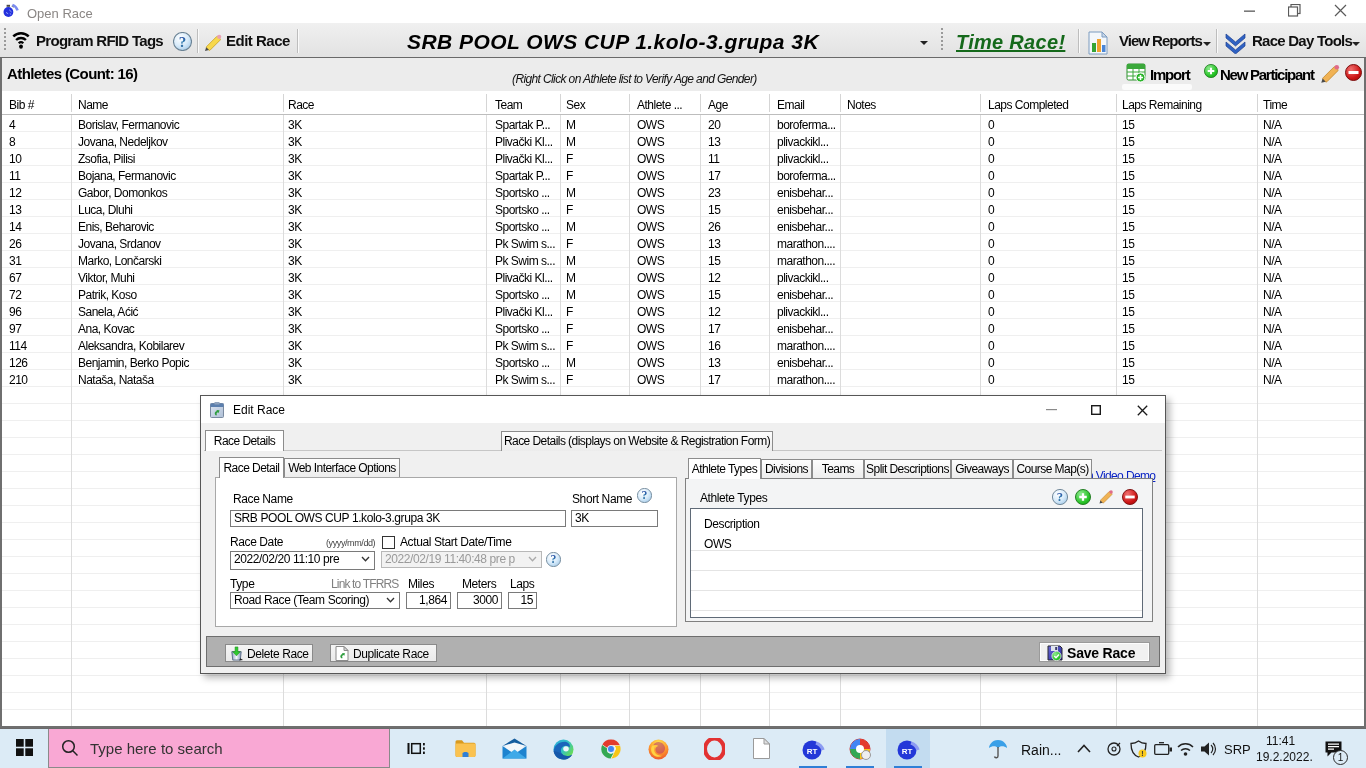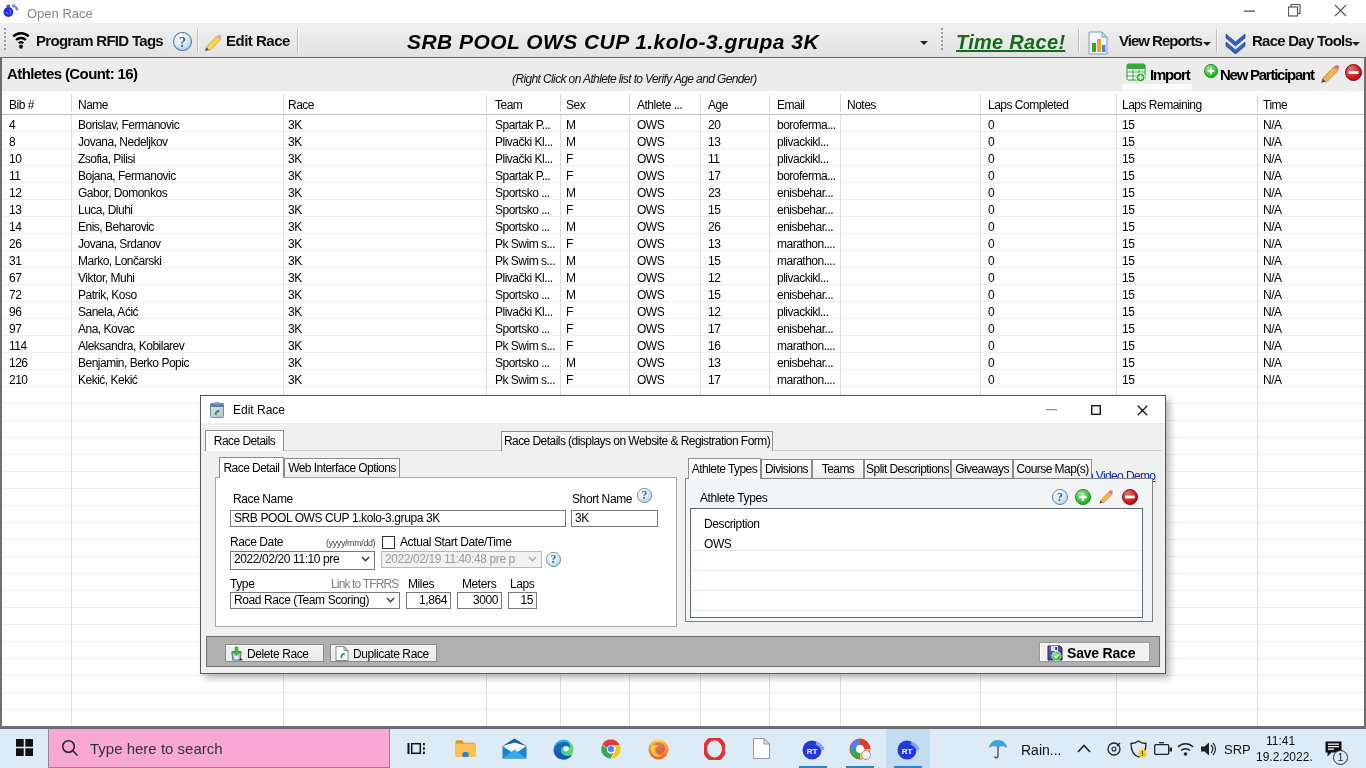--- a/index.html
+++ b/index.html
@@ -408,21 +408,21 @@
         <span class="c4">M</span>
         <span class="c5">OWS</span>
         <span class="c6">13</span>
         <span class="c7">enisbehar...</span>
         <span class="c9">0</span>
         <span class="c10">15</span>
         <span class="c11">N/A</span>
       </div>
     <div class="row" style="top:255px">
         <span class="c0">210</span>
-        <span class="c1">Kekić, Kekić</span>
+        <span class="c1">Nataša, Nataša</span>
         <span class="c2">3K</span>
         <span class="c3">Pk Swim s...</span>
         <span class="c4">F</span>
         <span class="c5">OWS</span>
         <span class="c6">17</span>
         <span class="c7">marathon....</span>
         <span class="c9">0</span>
         <span class="c10">15</span>
         <span class="c11">N/A</span>
       </div>
@@ -542,21 +542,21 @@
     <div class="abs" style="left:489px;top:112px;width:453px;height:110px;background:#fff;border:1px solid #5f6a77">
       <span class="fld" style="left:13px;top:8px">Description</span>
       <span class="fld" style="left:13px;top:28px">OWS</span>
       <div class="abs" style="left:0;top:41px;width:451px;height:1px;background:#e4e4e4"></div>
       <div class="abs" style="left:0;top:61px;width:451px;height:1px;background:#e4e4e4"></div>
       <div class="abs" style="left:0;top:81px;width:451px;height:1px;background:#e4e4e4"></div>
       <div class="abs" style="left:0;top:101px;width:451px;height:1px;background:#e4e4e4"></div>
     </div>
 
     <div class="abs" style="left:5px;top:240px;width:954px;height:31px;background:#b0b0b0;border:1px solid #6e6e6e"></div>
-    <div class="btn" style="left:24px;top:248px;width:99px;height:18px">
+    <div class="btn" style="left:24px;top:248px;width:88px;height:18px">
       <svg class="abs" style="left:3px;top:1px" width="15" height="15" viewBox="0 0 16 16">
         <path d="M3 6 L4 15 H12 L13 6 Z" fill="url(#buck)" stroke="#5a6a84"></path>
         <defs>
             <linearGradient id="buck" x1="0" y1="0" x2="1" y2="0">
               <stop offset="0" stop-color="#8fa2c4"></stop>
               <stop offset="0.5" stop-color="#f4f7fb"></stop>
               <stop offset="1" stop-color="#7e93b8"></stop>
             </linearGradient>
           </defs>
         <path d="M6.5 1 H9.5 V6 H12 L8 10.5 L4 6 H6.5 Z" fill="#2fca2f" stroke="#1f8f1f" stroke-width="0.6"></path>

